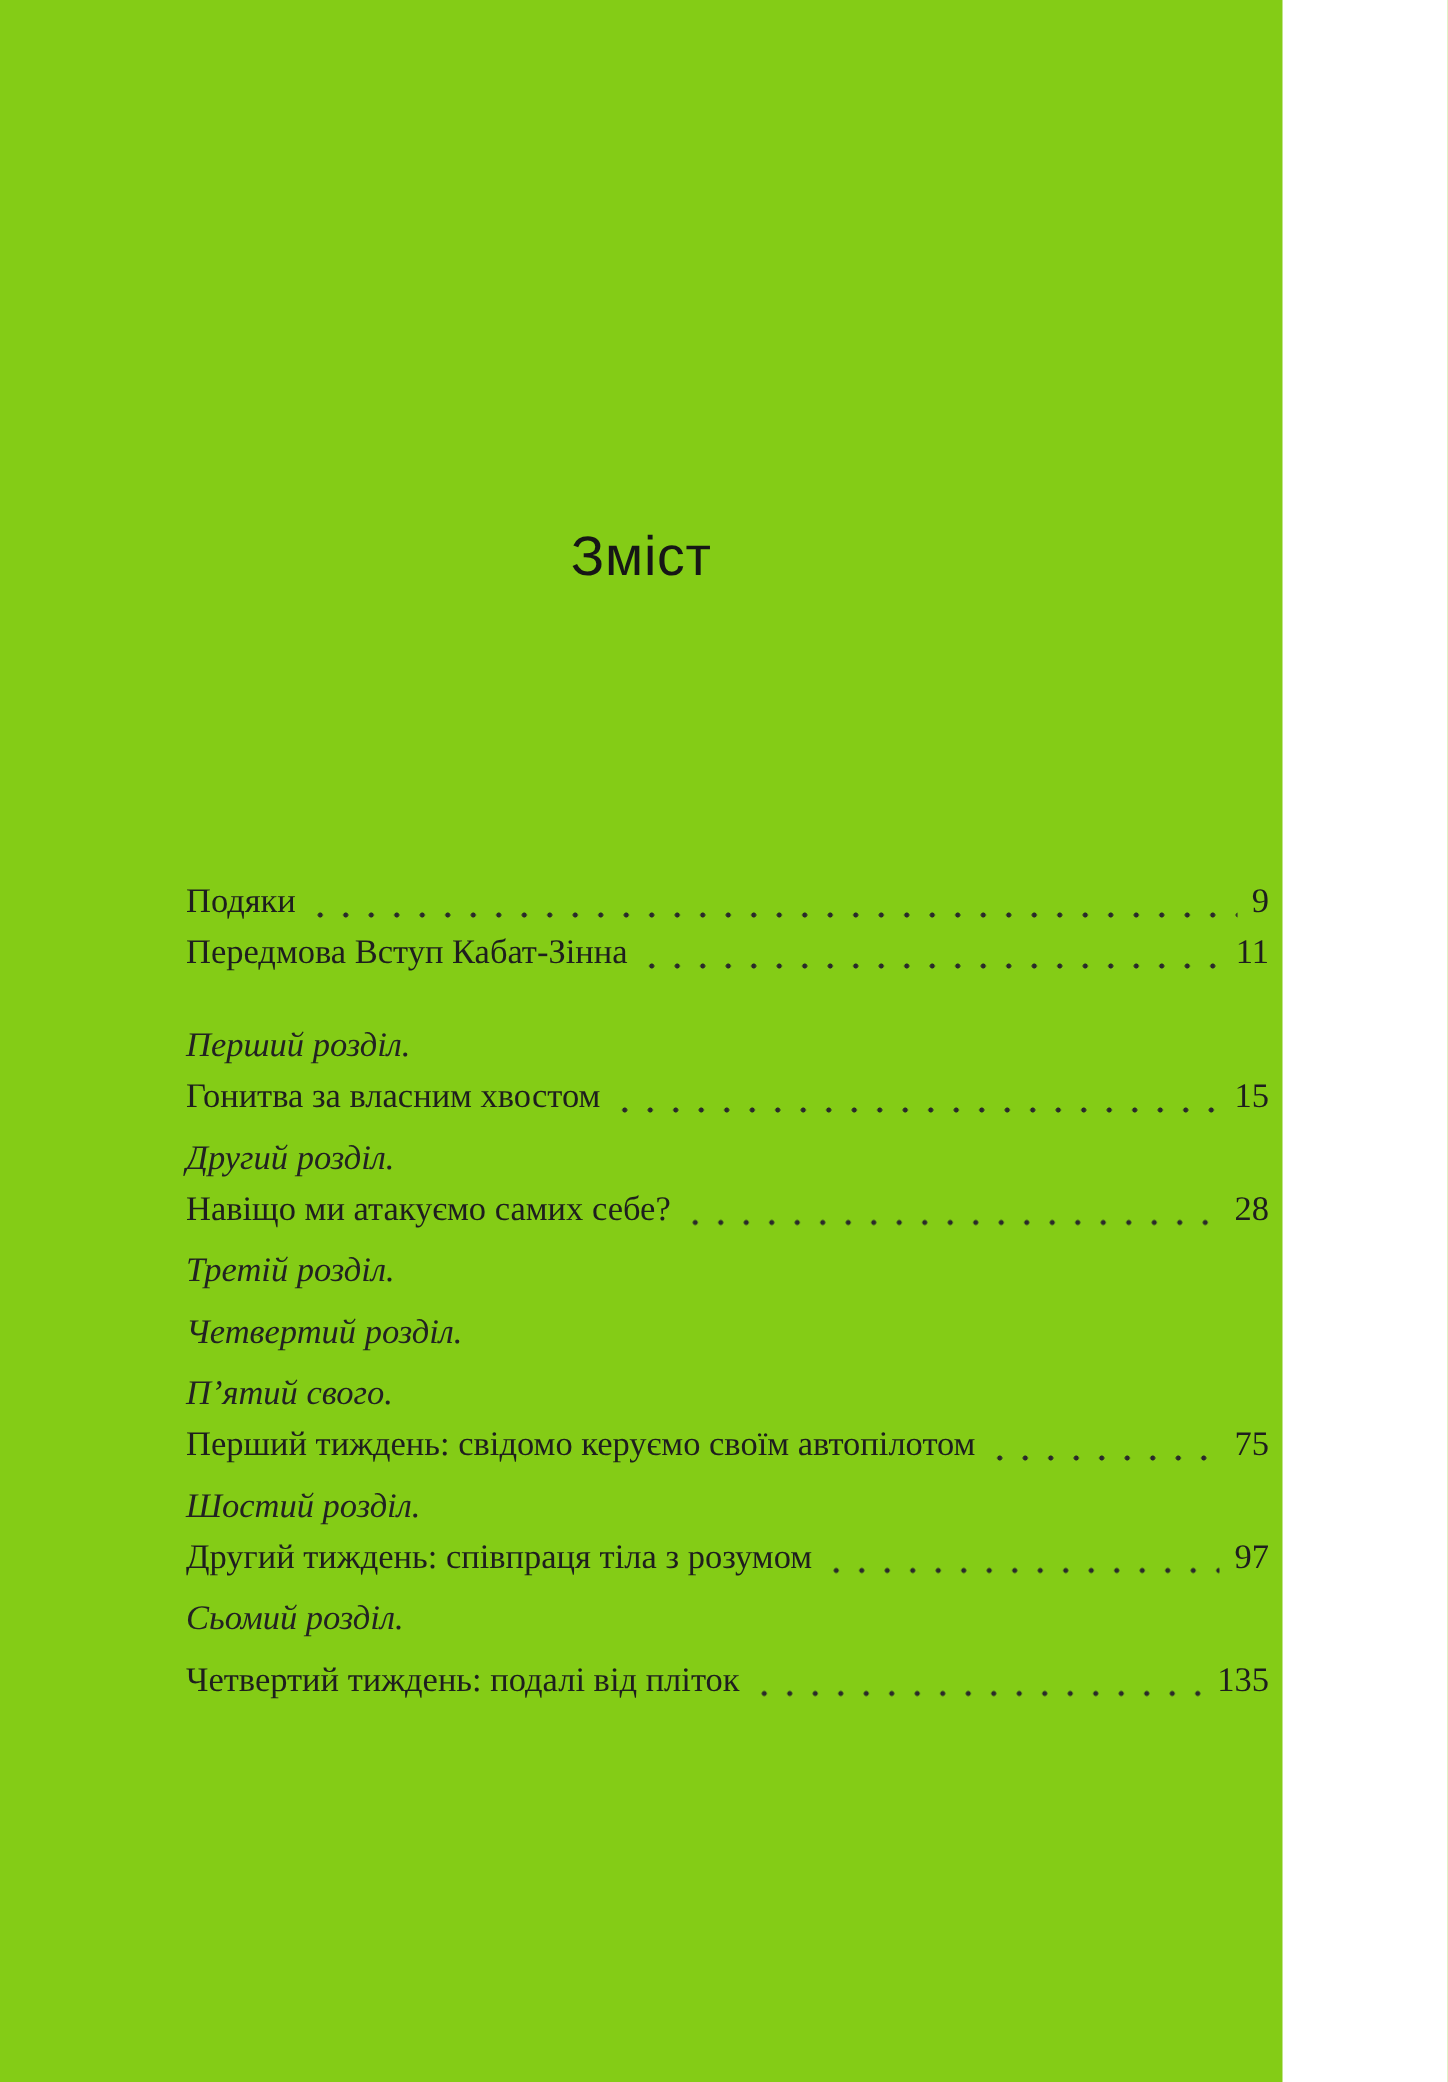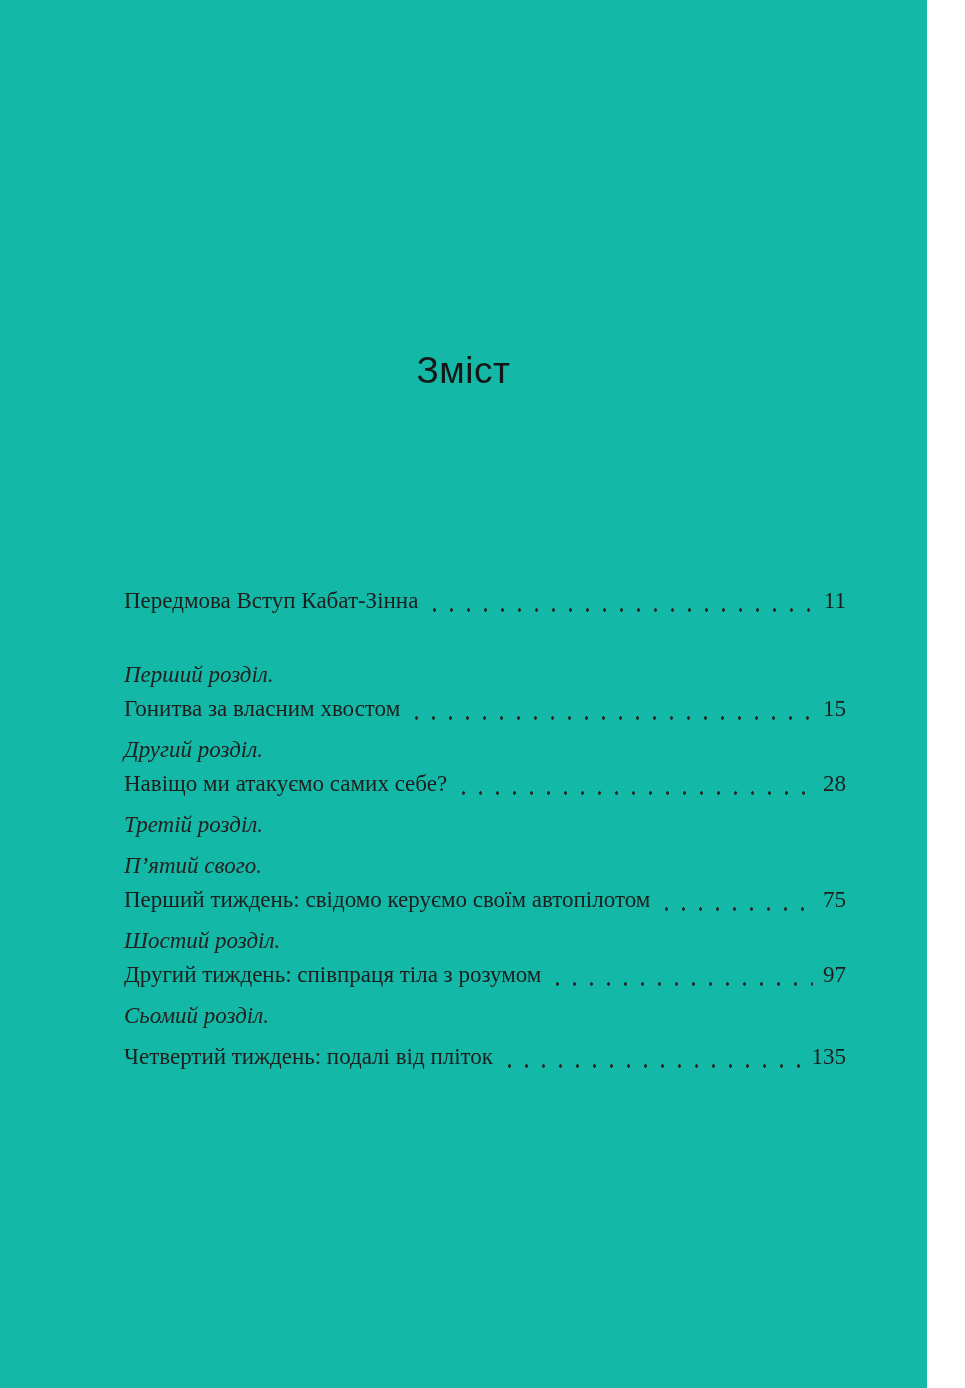--- a/index.html
+++ b/index.html
@@ -2,23 +2,23 @@
 <html><head>
 <meta charset="utf-8">
 <style>
   html, body {
     margin: 0;
     padding: 0;
     background: #ffffff;
   }
   .page {
     position: relative;
-    width: 927px;
+    width: 855px;
     height: 1388px;
-    background: #14b8a6;
+    background: #84cc16;
     color: #1e1e1e;
     font-family: "Liberation Serif", serif;
     overflow: hidden;
   }
   .title {
     position: absolute;
     top: 350px;
     left: 0;
     right: 0;
     margin: 0;
@@ -32,21 +32,21 @@
   }
   .toc {
     position: absolute;
     left: 124px;
     top: 584px;
     width: 722px;
     font-size: 23px;
   }
   .entry { margin-bottom: 0; }
   .entry.chapter { margin-bottom: 7px; }
-  .entry.first-chapter { margin-top: 40px; }
+  .entry.first-chapter { margin-top: 28px; }
   .chapter-line {
     height: 34px;
     line-height: 34px;
     font-style: italic;
     color: #222222;
     white-space: nowrap;
   }
   .line {
     display: flex;
     align-items: baseline;
@@ -71,20 +71,28 @@
     text-align: right;
     color: #1e1e1e;
   }
 </style>
 </head>
 <body>
 
 <div class="page">
   <h1 class="title">Зміст</h1>
   <div class="toc" id="toc">
+  <div class="entry single">
+
+    <div class="line">
+      <span class="etitle">Подяки</span>
+      <span class="leader"></span>
+      <span class="pnum">9</span>
+    </div>
+  </div>
 
   <div class="entry single">
 
     <div class="line">
       <span class="etitle">Передмова Вступ Кабат-Зінна</span>
       <span class="leader"></span>
       <span class="pnum">11</span>
     </div>
   </div>
 
@@ -104,20 +112,21 @@
       <span class="leader"></span>
       <span class="pnum">28</span>
     </div>
   </div>
 
   <div class="entry chapter">
     <div class="chapter-line">Третій розділ.</div>
   </div>
 
   <div class="entry chapter">
+    <div class="chapter-line">Четвертий розділ.</div>
   </div>
 
   <div class="entry chapter">
     <div class="chapter-line">П’ятий свого.</div>
     <div class="line">
       <span class="etitle">Перший тиждень: свідомо керуємо своїм автопілотом</span>
       <span class="leader"></span>
       <span class="pnum">75</span>
     </div>
   </div>

